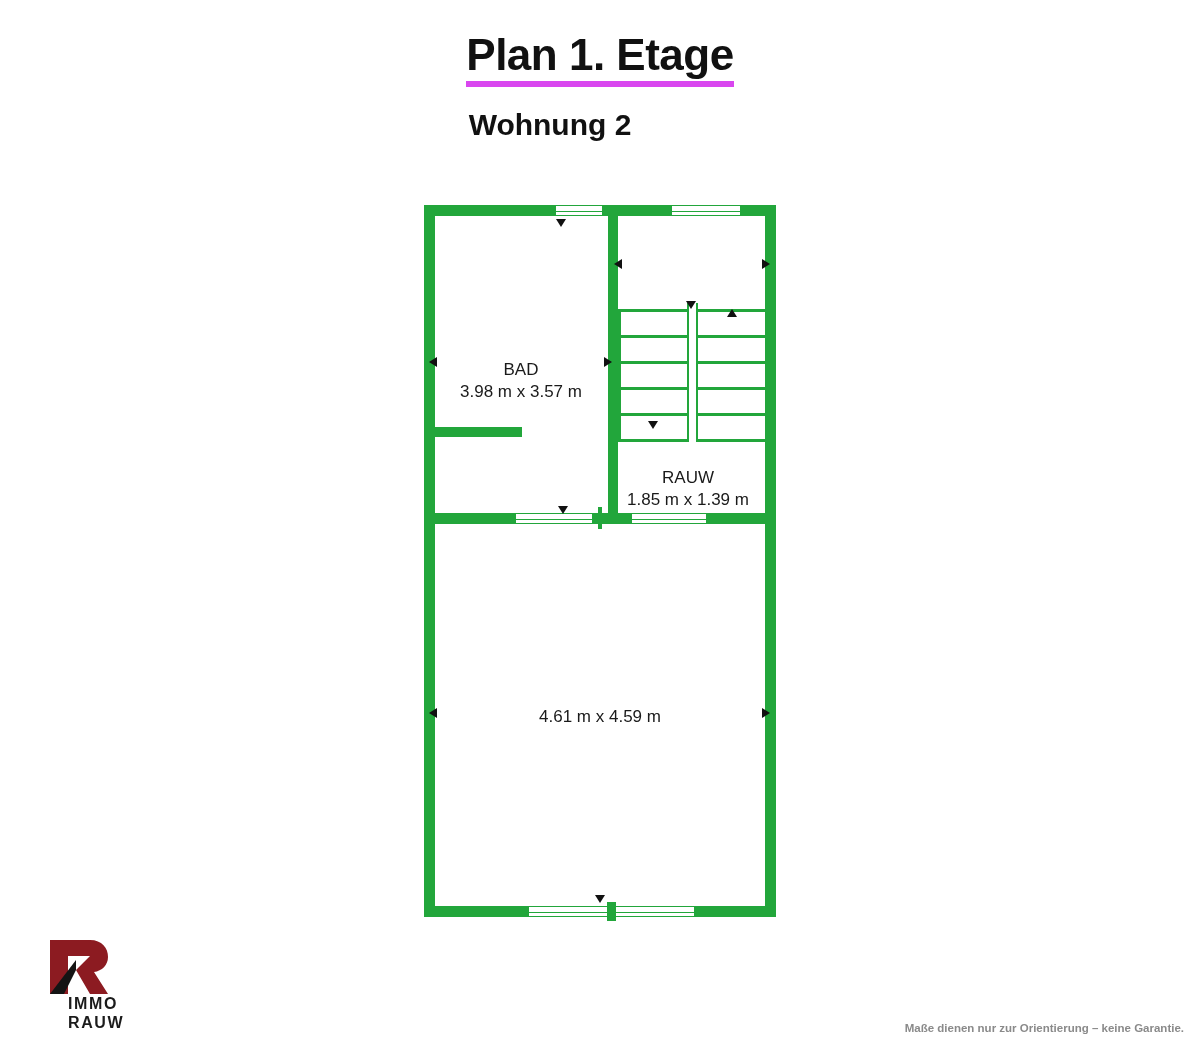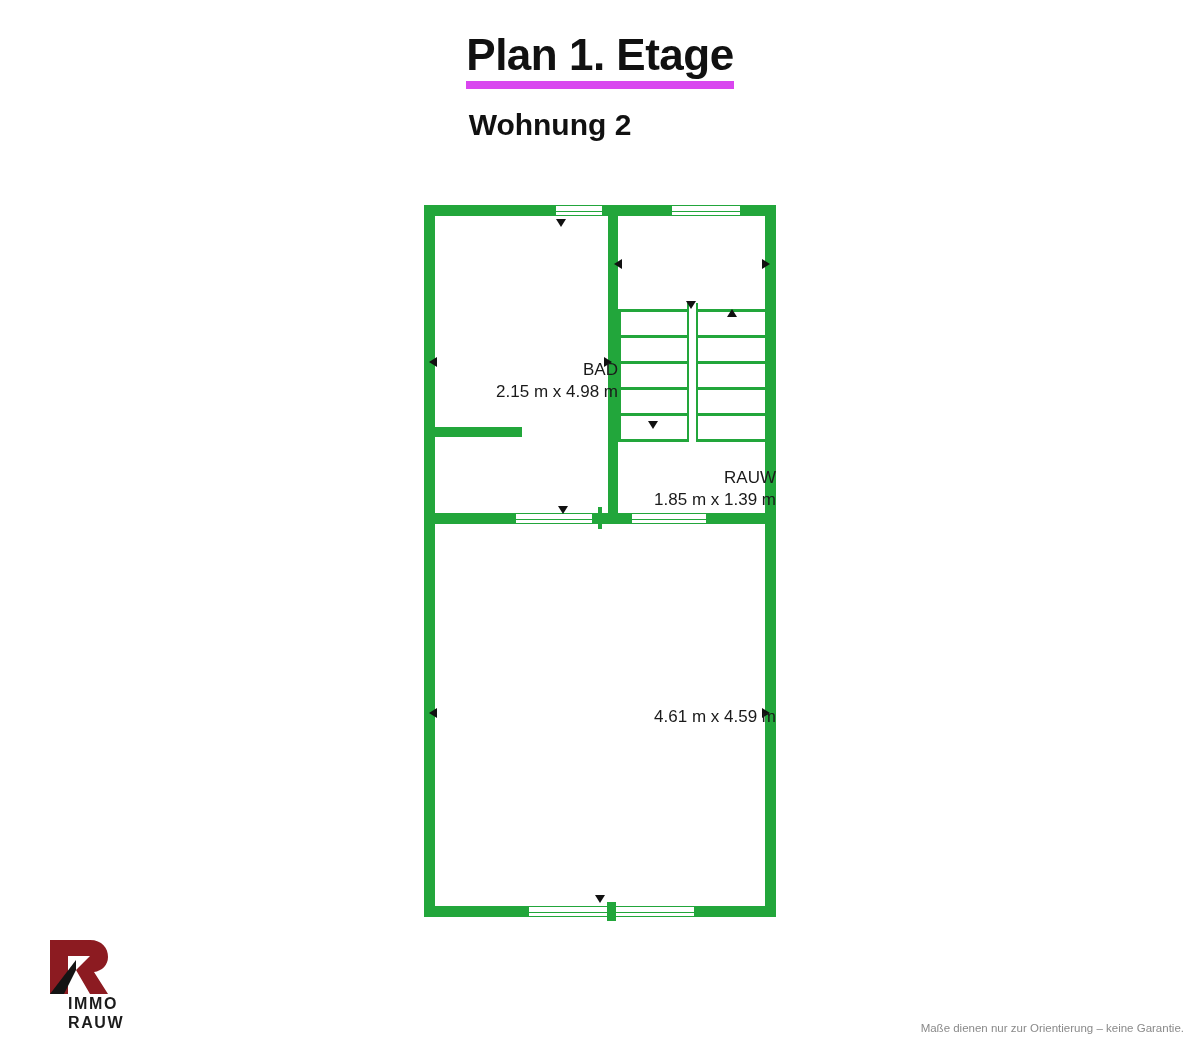--- a/index.html
+++ b/index.html
@@ -21,21 +21,21 @@
     top: 30px;
     left: 0;
     width: 1200px;
     text-align: center;
     font-size: 44px;
     font-weight: bold;
     color: #111111;
     letter-spacing: -0.5px;
   }
   #title span {
-    border-bottom: 8px solid #d946ef;
+    border-bottom: 6px solid #d946ef;
     padding-bottom: 2px;
   }
   #subtitle {
     position: absolute;
     top: 108px;
     left: 0;
     width: 1100px;
     text-align: center;
     font-size: 30px;
     font-weight: bold;
@@ -69,21 +69,21 @@
     position: absolute;
     left: 0; right: 0;
     top: 50%;
     height: 1px;
     background: #22a63b;
   }
 
   
   .label {
     position: absolute;
-    text-align: right;
+    text-align: center;
     color: #1a1a1a;
     font-size: 17px;
     line-height: 22px;
     white-space: nowrap;
   }
   .label .name { display: block; }
   .label .dim { display: block; }
 
   
   .arrow {
@@ -144,21 +144,21 @@
     letter-spacing: 1.6px;
     color: #1b1b1b;
   }
 
   
   #disclaimer {
     position: absolute;
     right: 16px;
     bottom: 16px;
     font-size: 11.5px;
-    font-weight: normal;
+    font-weight: bold;
     color: #8a8a8a;
   }
 </style>
 </head>
 <body>
 
 <div id="title">
   <span>Plan 1. Etage</span>
 </div>
 <div id="subtitle">Wohnung 2</div>
@@ -212,21 +212,21 @@
 
   <div class="arrow left" style="left:190px; top:54px;"></div>
   <div class="arrow right" style="left:338px; top:54px;"></div>
 
   <div class="arrow left" style="left:5px; top:503px;"></div>
   <div class="arrow right" style="left:338px; top:503px;"></div>
   <div class="arrow down" style="left:171px; top:690px;"></div>
 
   <div class="label" style="left:0; top:154px; width:194px;">
     <span class="name">BAD</span>
-    <span class="dim">2.15 m x 4.98 m</span>
+    <span class="dim">3.98 m x 3.57 m</span>
   </div>
 
   <div class="label" style="left:176px; top:262px; width:176px;">
     <span class="name">RAUW</span>
     <span class="dim">1.85 m x 1.39 m</span>
   </div>
 
   <div class="label" style="left:0; top:501px; width:352px;">
     <span class="dim">4.61 m x 4.59 m</span>
   </div>

